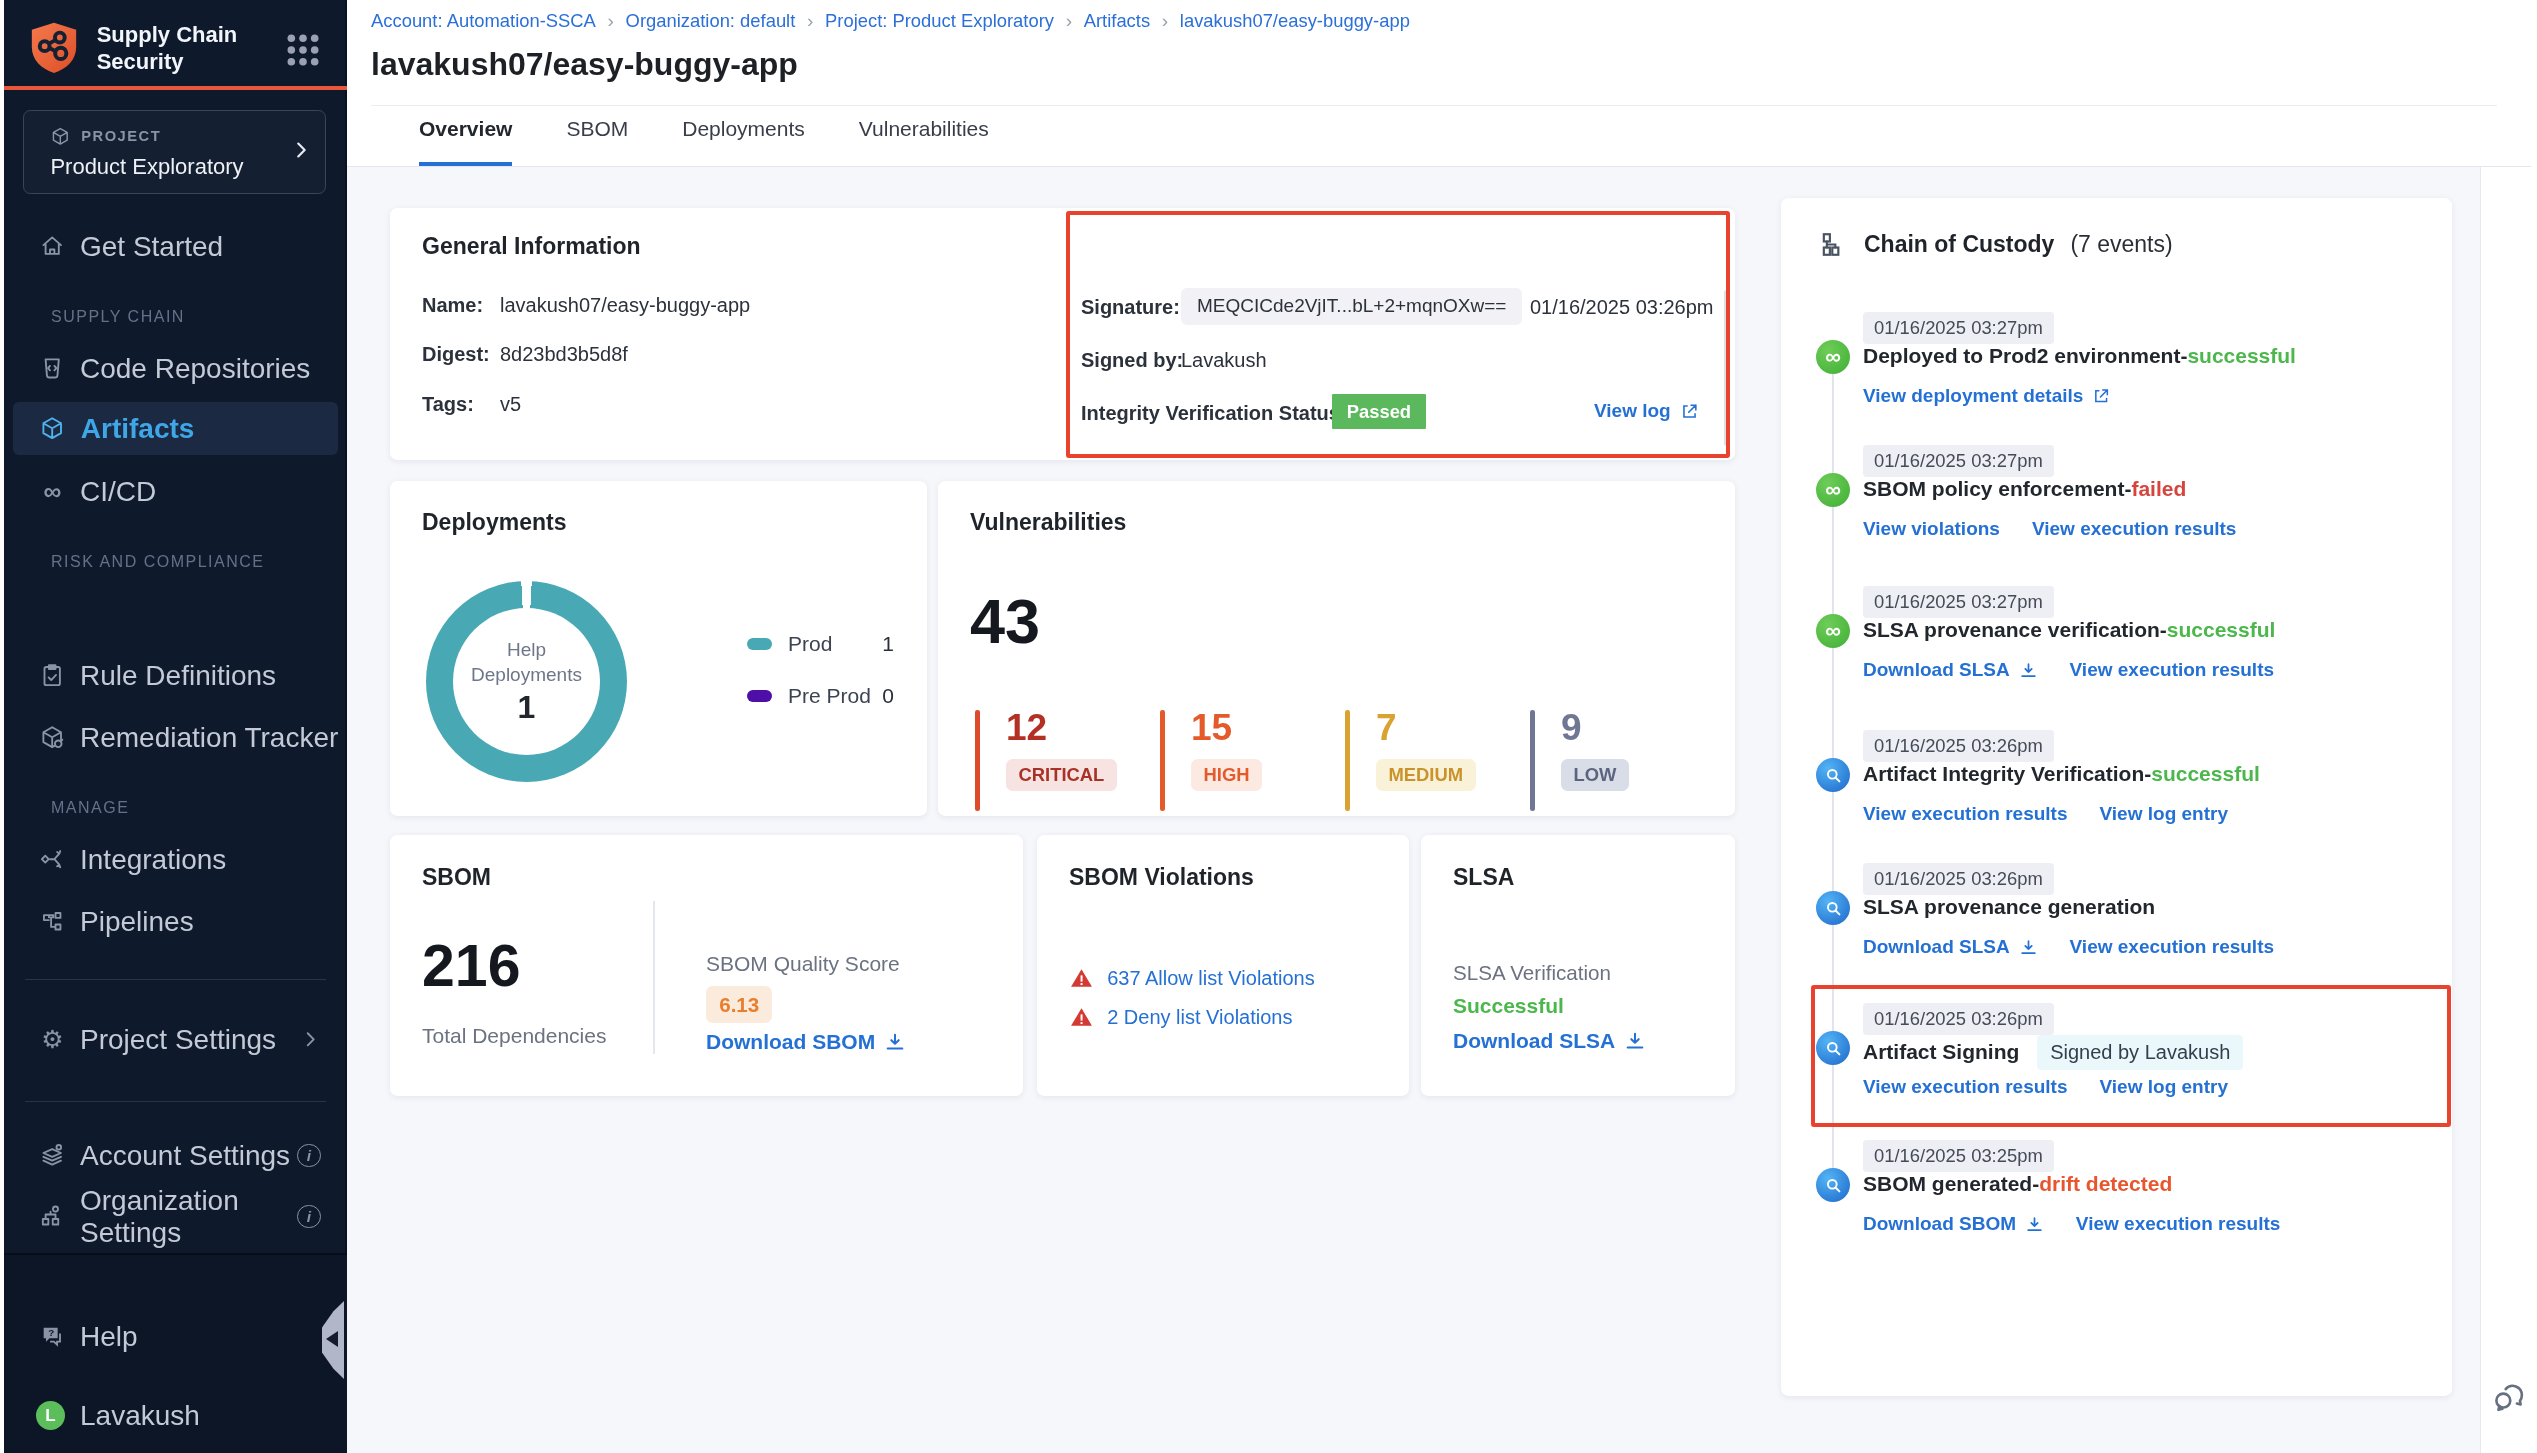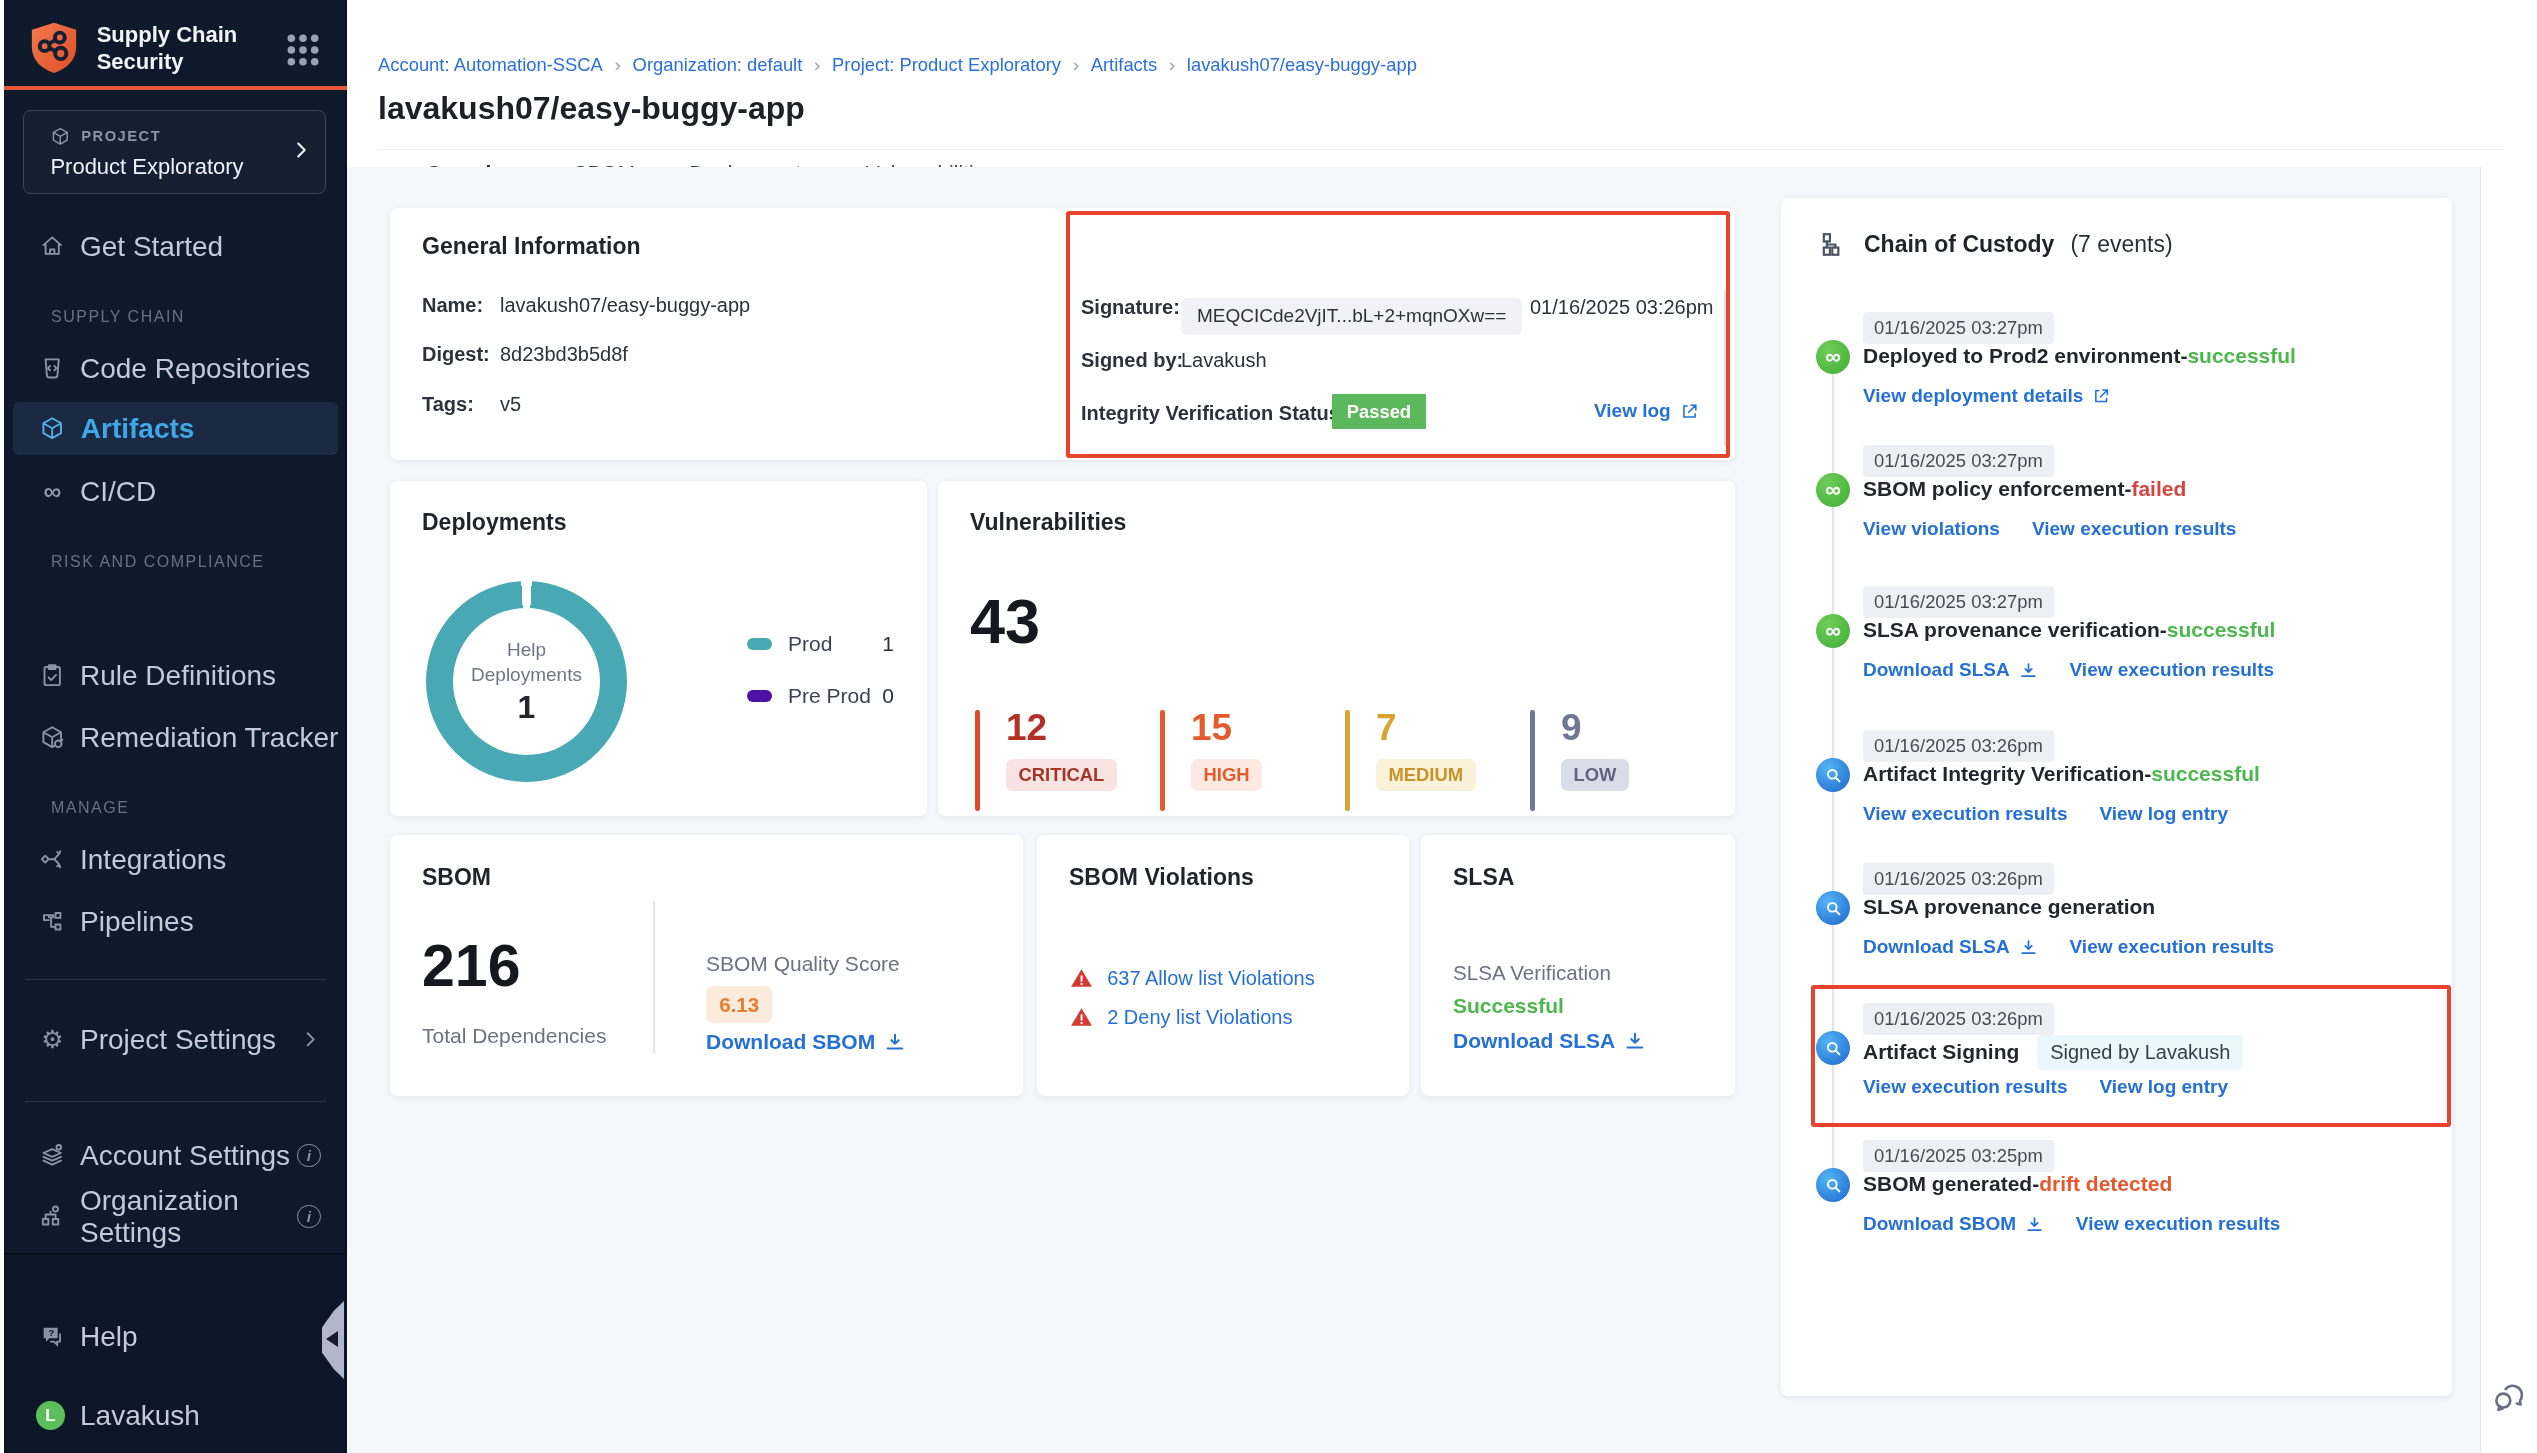--- a/index.html
+++ b/index.html
@@ -33,21 +33,21 @@
   .chev-right { position:absolute; right:26.4px; }
   .sidebar-bottom { position:absolute; left:0; top:1253px; width:343px; height:201px; background:#0c1626; border-top:2.2px solid #060d18; }
   .avatar { width:29px; height:29px; border-radius:50%; background:#5cbe5a; color:#fff; font-size:17px; font-weight:700;
     display:flex; align-items:center; justify-content:center; }
   .collapse-handle { position:absolute; left:322px; top:1301px; width:22px; height:78px; background:#b1b7c8; z-index:9;
     clip-path:polygon(100% 0%,100% 100%,52% 87%,0% 66%,0% 34%,52% 13%); cursor:pointer; }
   .collapse-handle .tri { position:absolute; left:3.7px; top:30px; width:0; height:0;
     border-top:8.8px solid transparent; border-bottom:8.8px solid transparent; border-right:12.5px solid #141c2b; }
 
   
-  .main-header { position:absolute; left:343px; top:0; width:2195px; height:190px; background:#fff;margin-top:44px; }
+  .main-header { position:absolute; left:336px; top:0; width:2195px; height:190px; background:#fff; }
   .breadcrumb { position:absolute; left:35px; top:10.3px; display:flex; align-items:center; gap:11.7px; font-size:18.4px; }
   .breadcrumb a { color:#2b6fd9; text-decoration:none; cursor:pointer; }
   .crumb-sep { color:#98a1ae; font-size:19px; }
   .page-title { position:absolute; left:35px; top:46px; font-size:32px; font-weight:700; color:#1d2126; }
   .header-divider { position:absolute; left:35px; top:105px; width:2126px; border-top:1.5px solid #ebedf1; }
   .tabs { position:absolute; left:83px; top:117px; display:flex; gap:54px; }
   .tab { font-size:21px; color:#373e4a; padding-bottom:20.6px; cursor:pointer; }
   .tab.active { color:#22272e; font-weight:700; border-bottom:5.1px solid #2470d4; }
   .header-bottom { position:absolute; left:0; top:166px; width:2195px; border-top:1.5px solid #e3e6ec; }
 
@@ -358,21 +358,21 @@
   <span class="gi-label abs" style="left:32px;top:86px">Name:</span>
   <span class="gi-value abs" style="left:110px;top:86px">lavakush07/easy-buggy-app</span>
 
   <span class="gi-label abs" style="left:32px;top:135px">Digest:</span>
   <span class="gi-value abs" style="left:110px;top:135px">8d23bd3b5d8f</span>
 
   <span class="gi-label abs" style="left:32px;top:185px">Tags:</span>
   <span class="gi-value abs" style="left:110px;top:185px">v5</span>
 
   <span class="gi-label abs" style="left:691px;top:88px">Signature:</span>
-  <span class="sig-pill abs" style="left:791px;top:90px">MEQCICde2VjIT...bL+2+mqnOXw==</span>
+  <span class="sig-pill abs" style="left:791px;top:80px">MEQCICde2VjIT...bL+2+mqnOXw==</span>
   <span class="gi-value abs" style="left:1140px;top:88px">01/16/2025 03:26pm</span>
 
   <span class="gi-label abs" style="left:691px;top:141px">Signed by:</span>
   <span class="gi-value abs" style="left:791px;top:141px">Lavakush</span>
 
   <span class="gi-label abs" style="left:691px;top:194px">Integrity Verification Status:</span>
   <span class="passed-badge abs" style="left:942px;top:186px">Passed</span>
   <a class="blue-link abs" style="left:1204px;top:192px">
     <span>View log</span>
     <svg width="19" height="19" viewBox="0 0 24 24" style="stroke:#2470d4;fill:none;stroke-width:2;stroke-linecap:round">

